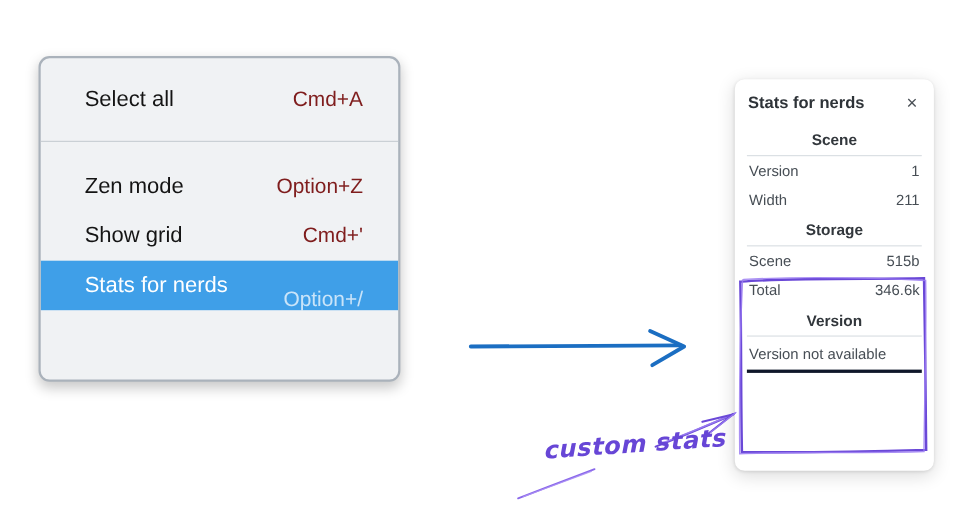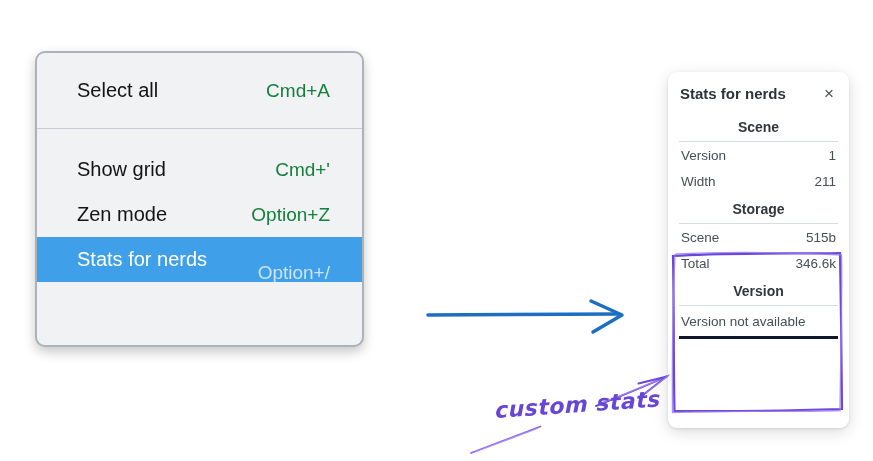--- a/index.html
+++ b/index.html
@@ -14,21 +14,21 @@
     display:flex; flex-direction:column; overflow:hidden;
   }
   .menu-group-top { height:75px; display:flex; align-items:center; }
   .menu-divider { border-top:1px solid #c6ccd2; width:100%; }
   .menu-group-bottom { flex:1; padding-top:18px; display:flex; flex-direction:column; }
   .menu-item {
     height:45px; display:flex; align-items:center; justify-content:space-between;
     padding:0 32px 0 40px; font-size:20px; color:#141414; width:100%;
     cursor:default; white-space:nowrap;
   }
-  .menu-item .shortcut { color:#15803d; font-size:19px; }
+  .menu-item .shortcut { color:#7f1d1d; font-size:19px; }
   .menu-item.selected { background:#3f9fe8; color:#ffffff; }
   .menu-item.selected .shortcut { color:rgba(255,255,255,0.72);margin-top:26px; }
 
   
   .panel {
     position:absolute; left:668px; top:72px; width:181px; height:356px;
     background:#ffffff; border-radius:9px;
     box-shadow:0 1px 3px rgba(0,0,0,0.10), 0 4px 16px rgba(0,0,0,0.14);
     padding:11px 11px 8px 11px; color:#474e55; overflow:hidden;
   }
@@ -65,26 +65,26 @@
   <div class="menu">
     <div class="menu-group-top">
       <div class="menu-item">
         <span>Select all</span>
         <span class="shortcut">Cmd+A</span>
       </div>
     </div>
     <div class="menu-divider"></div>
     <div class="menu-group-bottom">
       <div class="menu-item">
+        <span>Zen mode</span>
+        <span class="shortcut">Option+Z</span>
+      </div>
+      <div class="menu-item">
         <span>Show grid</span>
         <span class="shortcut">Cmd+'</span>
-      </div>
-      <div class="menu-item">
-        <span>Zen mode</span>
-        <span class="shortcut">Option+Z</span>
       </div>
       <div class="menu-item selected">
         <span>Stats for nerds</span>
         <span class="shortcut">Option+/</span>
       </div>
     </div>
   </div>
 
   <div class="panel">
     <div class="panel-header">

